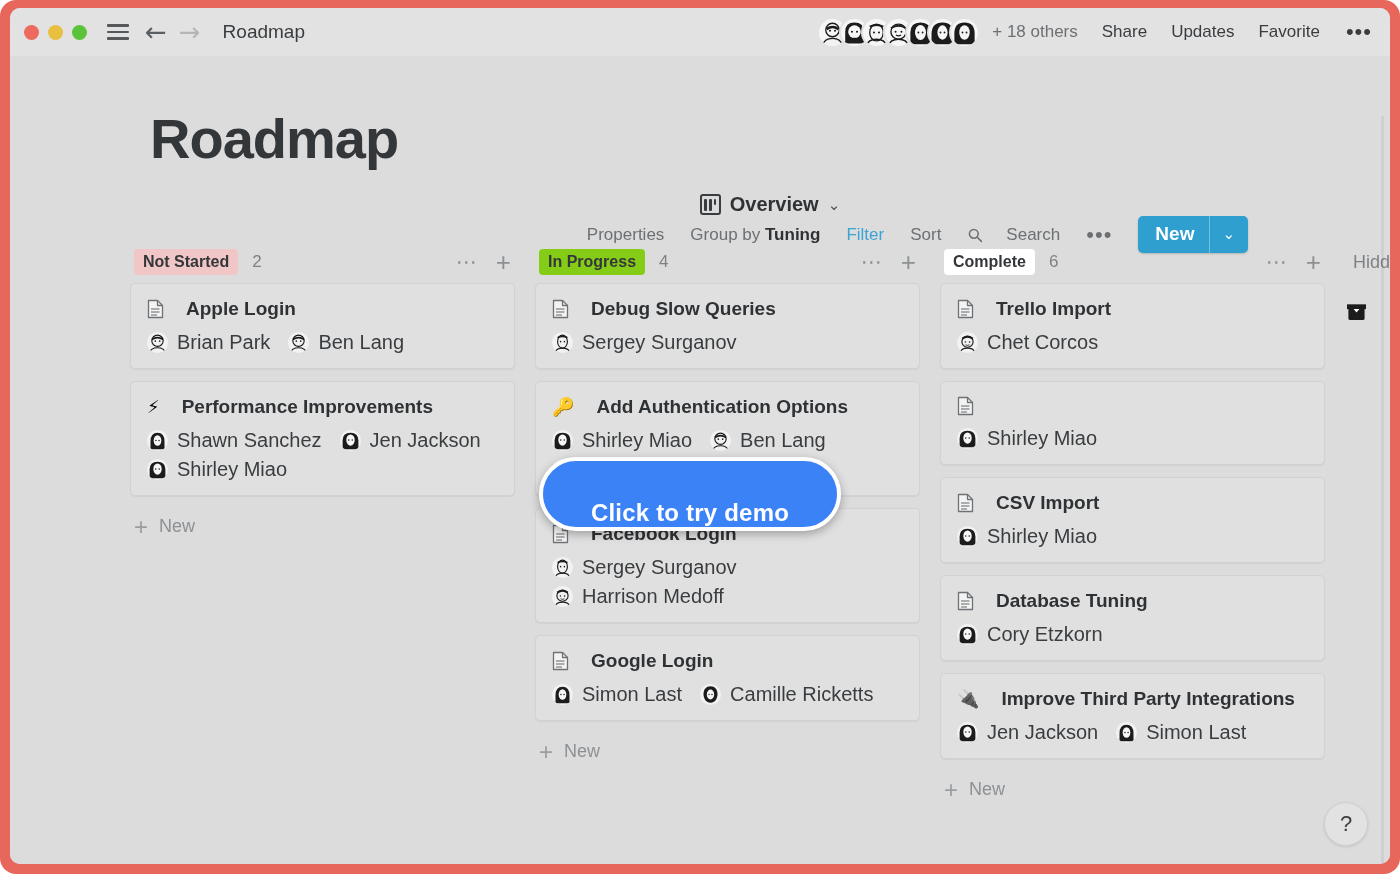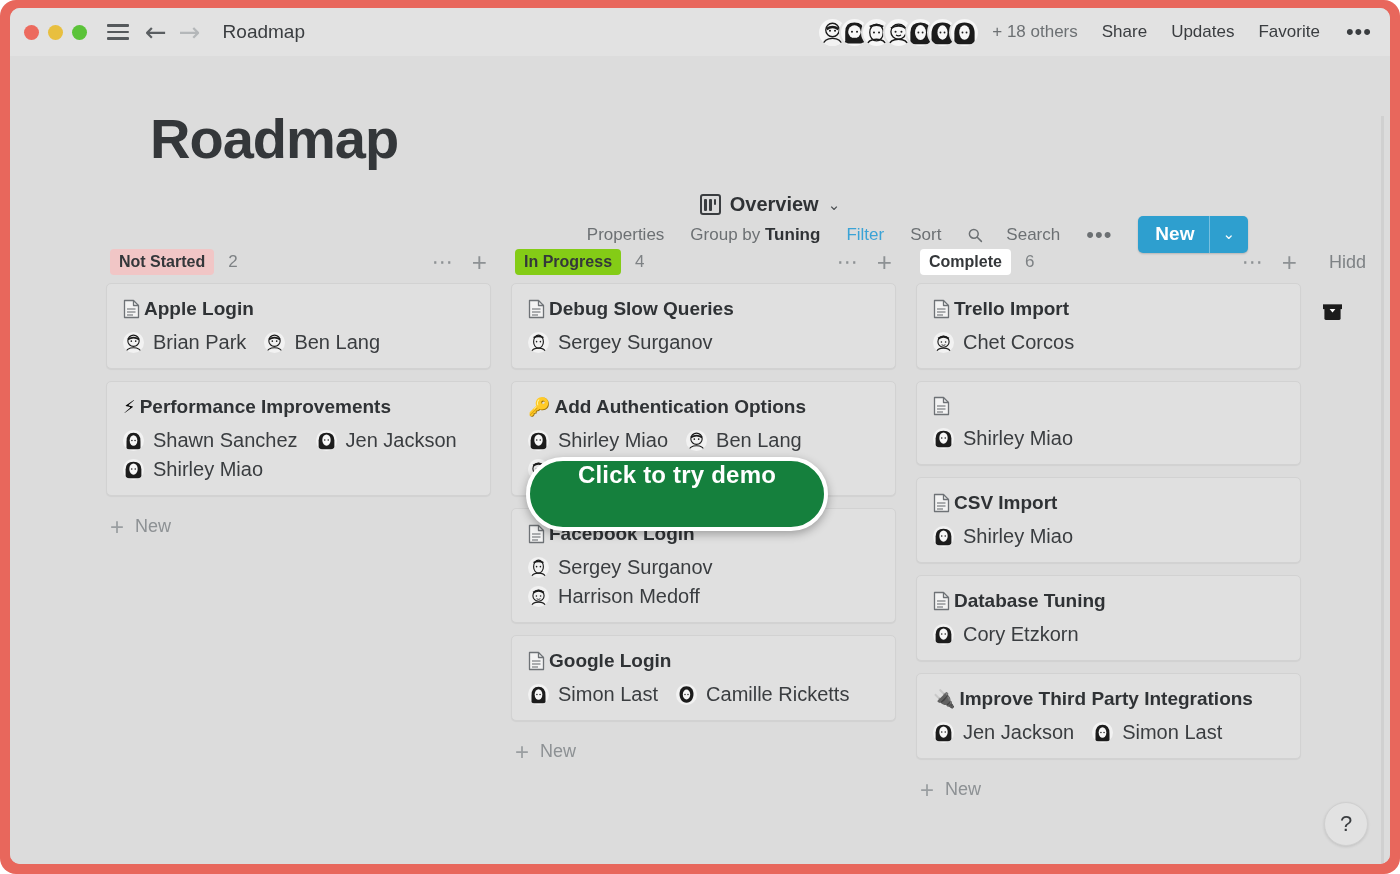--- a/index.html
+++ b/index.html
@@ -115,21 +115,21 @@
     background: #2e9fcf; border-radius: 5px; overflow: hidden;
     box-shadow: 0 1px 2px rgba(0,0,0,.18); cursor: pointer;
   }
   #new-btn .lbl { color:#fff; font-size:19px; font-weight:bold; padding: 7px 15px 8px 17px; }
   #new-btn .sep { width:1px; background: rgba(255,255,255,.35); }
   #new-btn .cv { color:#fff; font-size:15px; padding: 9px 13px 8px 12px; }
 
   
   #board {
     display: flex;
-    padding-left: 96px;
+    padding-left: 120px;
     gap: 20px;
     height: calc(100% - 70px - 132px);
   }
   .col { width: 385px; flex: 0 0 385px; }
   .col.hidden-col { width: 140px; flex: 0 0 140px; }
 
   .col-head { display: flex; align-items: center; height: 42px; padding: 0 4px; }
   .badge {
     font-size: 16px; font-weight: 600; color: #34373a;
     padding: 4px 9px; border-radius: 4px;
@@ -145,46 +145,46 @@
 
   .card {
     background: #e0e0e0;
     border: 1px solid #d2d2d2;
     border-radius: 5px;
     padding: 14px 16px 14px 16px;
     margin-bottom: 12px;
     box-shadow: 0 1px 1px rgba(0,0,0,.05);
     cursor: pointer;
   }
-  .card-title { display:flex; align-items:center; gap:4px; margin-bottom: 11px; }
+  .card-title { display:flex; align-items:center; gap:22px; margin-bottom: 11px; }
   .card-title .emoji { font-size: 18px; line-height:1; font-family:"DejaVu Sans", sans-serif; }
   .doc-icon { width:17px; height:20px; flex:0 0 17px; }
   .card-title .t { font-size: 19px; font-weight: bold; color: #2f3235; }
   .people { display: flex; flex-wrap: wrap; gap: 6px 18px; }
   .person { display:flex; align-items:center; gap:9px; }
   .p-av { width: 21px; height:21px; border-radius:50%; background:#f2f2f2; overflow:hidden; flex:0 0 21px; }
   .p-av svg { width:100%; height:100%; display:block; }
   .p-name { font-size: 20px; color: #3a3d40; white-space: nowrap; }
 
   .newrow { display:flex; align-items:center; gap:11px; padding: 8px 4px; cursor:pointer; }
   .newrow .plus { font-size: 24px; color:#9a9e a1; color:#9a9ea1; font-weight:300; line-height:14px; }
   .newrow .lbl { font-size: 18px; color:#8d9194; }
 
   .hidden-item { display:flex; align-items:center; gap:8px; padding-top: 18px; }
   .archive-icon { width: 23px; height: 20px; }
 
   
   #tooltip {
     position: absolute;
-    left: 516px; top: 401px;
+    left: 529px; top: 401px;
     width: 302px; height: 74px;
-    background: #15803d;
+    background: #3b82f6;
     border: 4px solid #ffffff;
     border-radius: 37px;
-    display: flex; align-items: flex-start; justify-content: center;
+    display: flex; align-items: flex-end; justify-content: center;
     box-shadow: 0 3px 10px rgba(0,0,0,.3);
     cursor: pointer;
     z-index: 40;
   }
   #tooltip span { color:#fff; font-size: 24px; font-weight: bold; letter-spacing: .2px; }
 
   
   #help-btn {
     position: absolute; right: 22px; bottom: 18px;
     width: 44px; height: 44px; border-radius: 50%;

